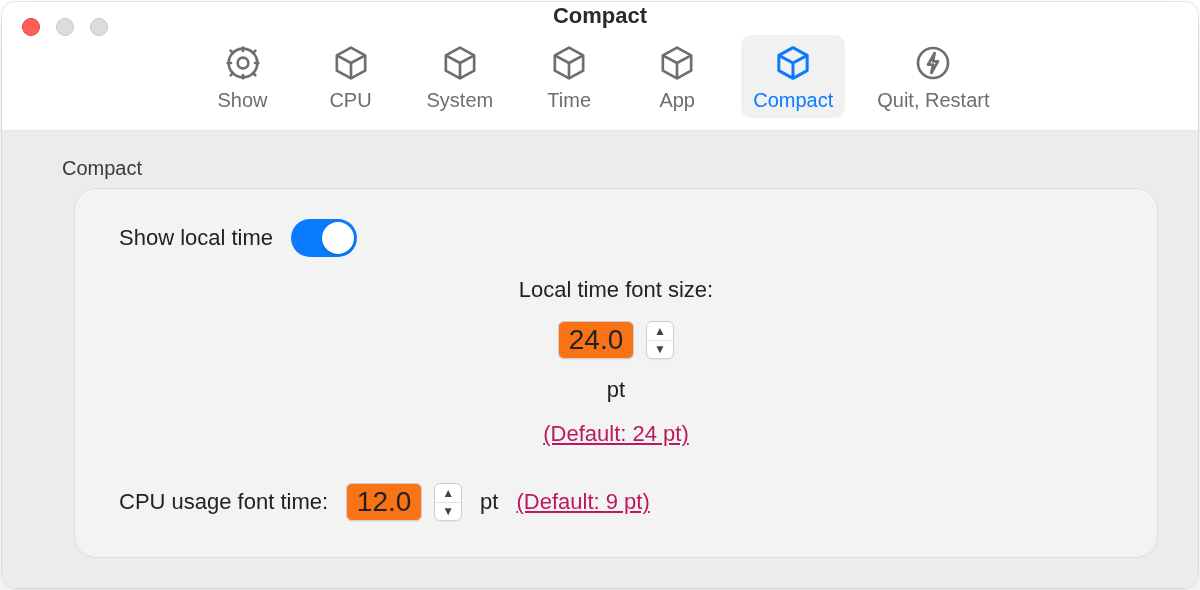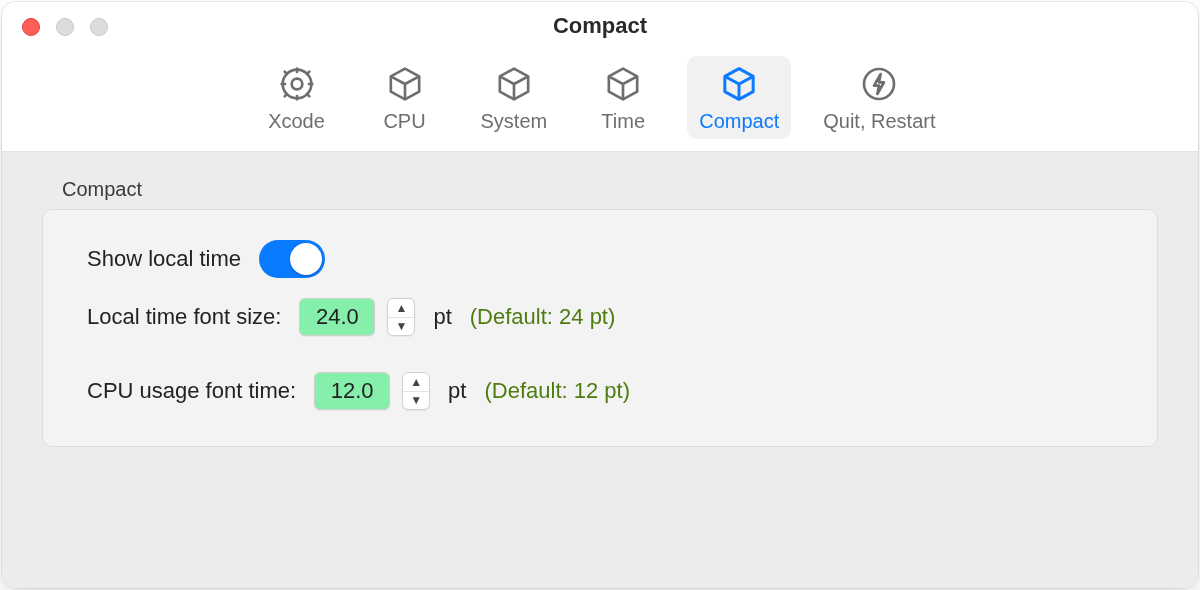--- a/index.html
+++ b/index.html
@@ -30,48 +30,49 @@
   }
   .toolbar-item .ico { width:44px; height:44px; display:flex; align-items:center; justify-content:center; color:#6e6e6e; }
   .toolbar-item .lbl { font-size:20px; color:#6e6e6e; }
   .toolbar-item.active { background:#f1f1f2; }
   .toolbar-item.active .ico { color:#0a7aff; }
   .toolbar-item.active .lbl { color:#0a7aff; font-weight:500; }
   svg { display:block; }
   .content { flex:1; background:#ececec; padding:26px 40px 30px; }
   .section-label { font-size:20px; color:#3a3a3a; margin:0 0 8px 20px; }
   .panel {
-    background:#f3f3f3; border:1px solid #dcdcdc; border-radius:10px;
+    background:#f3f3f3; border:1px solid #dcdcdc; border-radius:22px;
     padding:30px 44px 36px;
+    margin-left:32px;
   }
   .row { display:flex; align-items:center; gap:18px; font-size:22px; color:#222; }
-  .row + .row { margin-top:20px; }
+  .row + .row { margin-top:20px;flex-direction:column; }
   .gap { height:36px; }
   .switch {
     width:66px; height:38px; background:#0a7aff; border-radius:19px; position:relative;
     display:inline-block;
   }
   .switch .knob {
     position:absolute; right:3px; top:3px; width:32px; height:32px; background:#fff;
     border-radius:50%; box-shadow:0 1px 2px rgba(0,0,0,0.25);
   }
   .numfield { display:flex; align-items:center; gap:12px; }
   .numinput {
-    width:76px; height:38px; background:#86efac; border:1px solid #d0d0d0; border-radius:6px;
-    font-size:22px; text-align:center; display:flex; align-items:center; justify-content:center;
+    width:76px; height:38px; background:#f97316; border:1px solid #d0d0d0; border-radius:6px;
+    font-size:28px; text-align:center; display:flex; align-items:center; justify-content:center;
     box-shadow:0 1px 1px rgba(0,0,0,0.05);
   }
   .stepper {
     width:28px; height:38px; background:#fff; border:1px solid #d0d0d0; border-radius:6px;
     display:flex; flex-direction:column; overflow:hidden;
     box-shadow:0 1px 1px rgba(0,0,0,0.05);
   }
   .stepper .sbtn { flex:1; display:flex; align-items:center; justify-content:center; font-size:12px; color:#444; }
   .stepper .sbtn:first-child { border-bottom:1px solid #e3e3e3; }
-  .muted { color:#4d7c0f; }
+  .muted { color:#be185d;text-decoration:underline; }
 </style>
 </head>
 <body>
 
 <div class="window">
 
   <div class="titlebar">
     <div class="traffic">
       <div class="dot red"></div>
       <div class="dot grey"></div>
@@ -83,21 +84,21 @@
   <div class="toolbar">
 
     <div class="toolbar-item">
       <span class="ico">
         <svg width="40" height="40" viewBox="0 0 24 24" fill="none" stroke="currentColor" stroke-width="1.6" stroke-linecap="round" stroke-linejoin="round">
           <circle cx="12" cy="12" r="3.2"></circle>
           <path d="M12 2.8v2M12 19.2v2M4.6 4.6l1.4 1.4M18 18l1.4 1.4M2.8 12h2M19.2 12h2M4.6 19.4l1.4-1.4M18 6l1.4-1.4"></path>
           <circle cx="12" cy="12" r="8.6"></circle>
         </svg>
       </span>
-      <span class="lbl">Xcode</span>
+      <span class="lbl">Show</span>
     </div>
 
     <div class="toolbar-item">
       <span class="ico">
         <svg width="40" height="40" viewBox="0 0 24 24" fill="none" stroke="currentColor" stroke-width="1.6" stroke-linejoin="round">
             <path d="M12 2.8 20.5 7.4v9.2L12 21.2 3.5 16.6V7.4z"></path>
             <path d="M3.5 7.4 12 12l8.5-4.6M12 12v9.2"></path>
           </svg>
       </span>
       <span class="lbl">CPU</span>
@@ -117,20 +118,29 @@
       <span class="ico">
         <svg width="40" height="40" viewBox="0 0 24 24" fill="none" stroke="currentColor" stroke-width="1.6" stroke-linejoin="round">
             <path d="M12 2.8 20.5 7.4v9.2L12 21.2 3.5 16.6V7.4z"></path>
             <path d="M3.5 7.4 12 12l8.5-4.6M12 12v9.2"></path>
           </svg>
       </span>
       <span class="lbl">Time</span>
     </div>
 
 
+    <div class="toolbar-item">
+      <span class="ico">
+        <svg width="40" height="40" viewBox="0 0 24 24" fill="none" stroke="currentColor" stroke-width="1.6" stroke-linejoin="round">
+            <path d="M12 2.8 20.5 7.4v9.2L12 21.2 3.5 16.6V7.4z"></path>
+            <path d="M3.5 7.4 12 12l8.5-4.6M12 12v9.2"></path>
+          </svg>
+      </span>
+      <span class="lbl">App</span>
+    </div>
 
     <div class="toolbar-item active">
       <span class="ico">
         <svg width="40" height="40" viewBox="0 0 24 24" fill="none" stroke="currentColor" stroke-width="1.8" stroke-linejoin="round">
             <path d="M12 2.8 20.5 7.4v9.2L12 21.2 3.5 16.6V7.4z"></path>
             <path d="M3.5 7.4 12 12l8.5-4.6M12 12v9.2"></path>
           </svg>
       </span>
       <span class="lbl">Compact</span>
     </div>
@@ -177,19 +187,19 @@
       <div class="row">
         <span>CPU usage font time:</span>
         <span class="numfield">
           <span class="numinput">12.0</span>
           <span class="stepper">
             <span class="sbtn">▲</span>
             <span class="sbtn">▼</span>
           </span>
         </span>
         <span>pt</span>
-        <span class="muted">(Default: 12 pt)</span>
+        <span class="muted">(Default: 9 pt)</span>
       </div>
 
     </div>
   </div>
 
 </div>
 
 </body></html>

